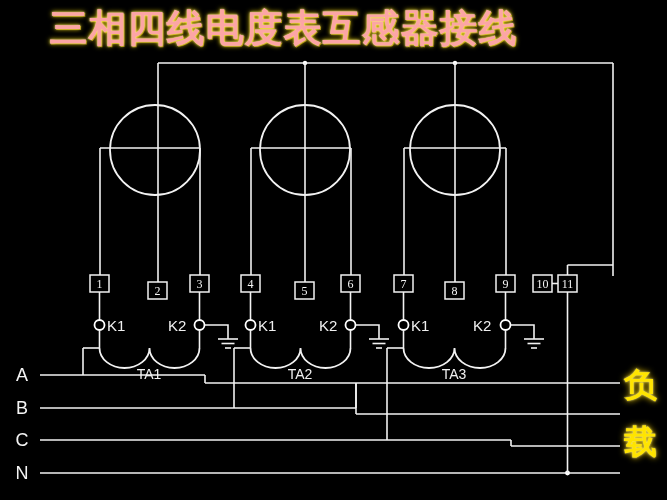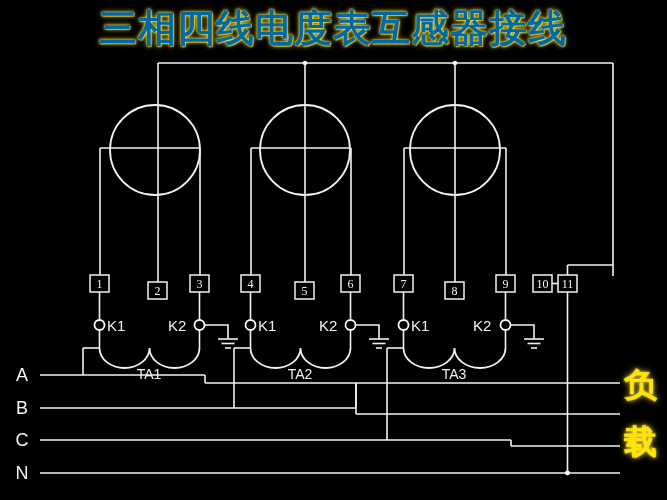--- a/index.html
+++ b/index.html
@@ -7,25 +7,25 @@
     position:relative;
     width:667px;height:500px;
     background:#000;
     overflow:hidden;
     font-family:"Liberation Sans","DejaVu Sans",sans-serif;
   }
   #title{
     position:absolute;
     left:0;top:2px;
     width:567px;
-    text-align:right;
+    text-align:center;
     font-size:38px;
     font-weight:bold;
     letter-spacing:1px;
-    color:#0369a1;
+    color:#fca5a5;
     text-shadow:0 0 2px #fff7a0, 0 0 5px #ffdf00, 1px 1px 0 #8a6a00;
     font-family:"DejaVu Sans","Liberation Sans",sans-serif;
     line-height:52px;
     white-space:nowrap;
   }
   svg#wiring{position:absolute;left:0;top:0;width:667px;height:500px;}
   .wire{stroke:#f2f2f2;stroke-width:1.6;fill:none;}
   .coilarc{stroke:#f2f2f2;stroke-width:1.8;fill:none;}
   .circ{stroke:#f2f2f2;stroke-width:1.8;fill:none;}
   .term-box{stroke:#f2f2f2;stroke-width:1.5;fill:#000;}

